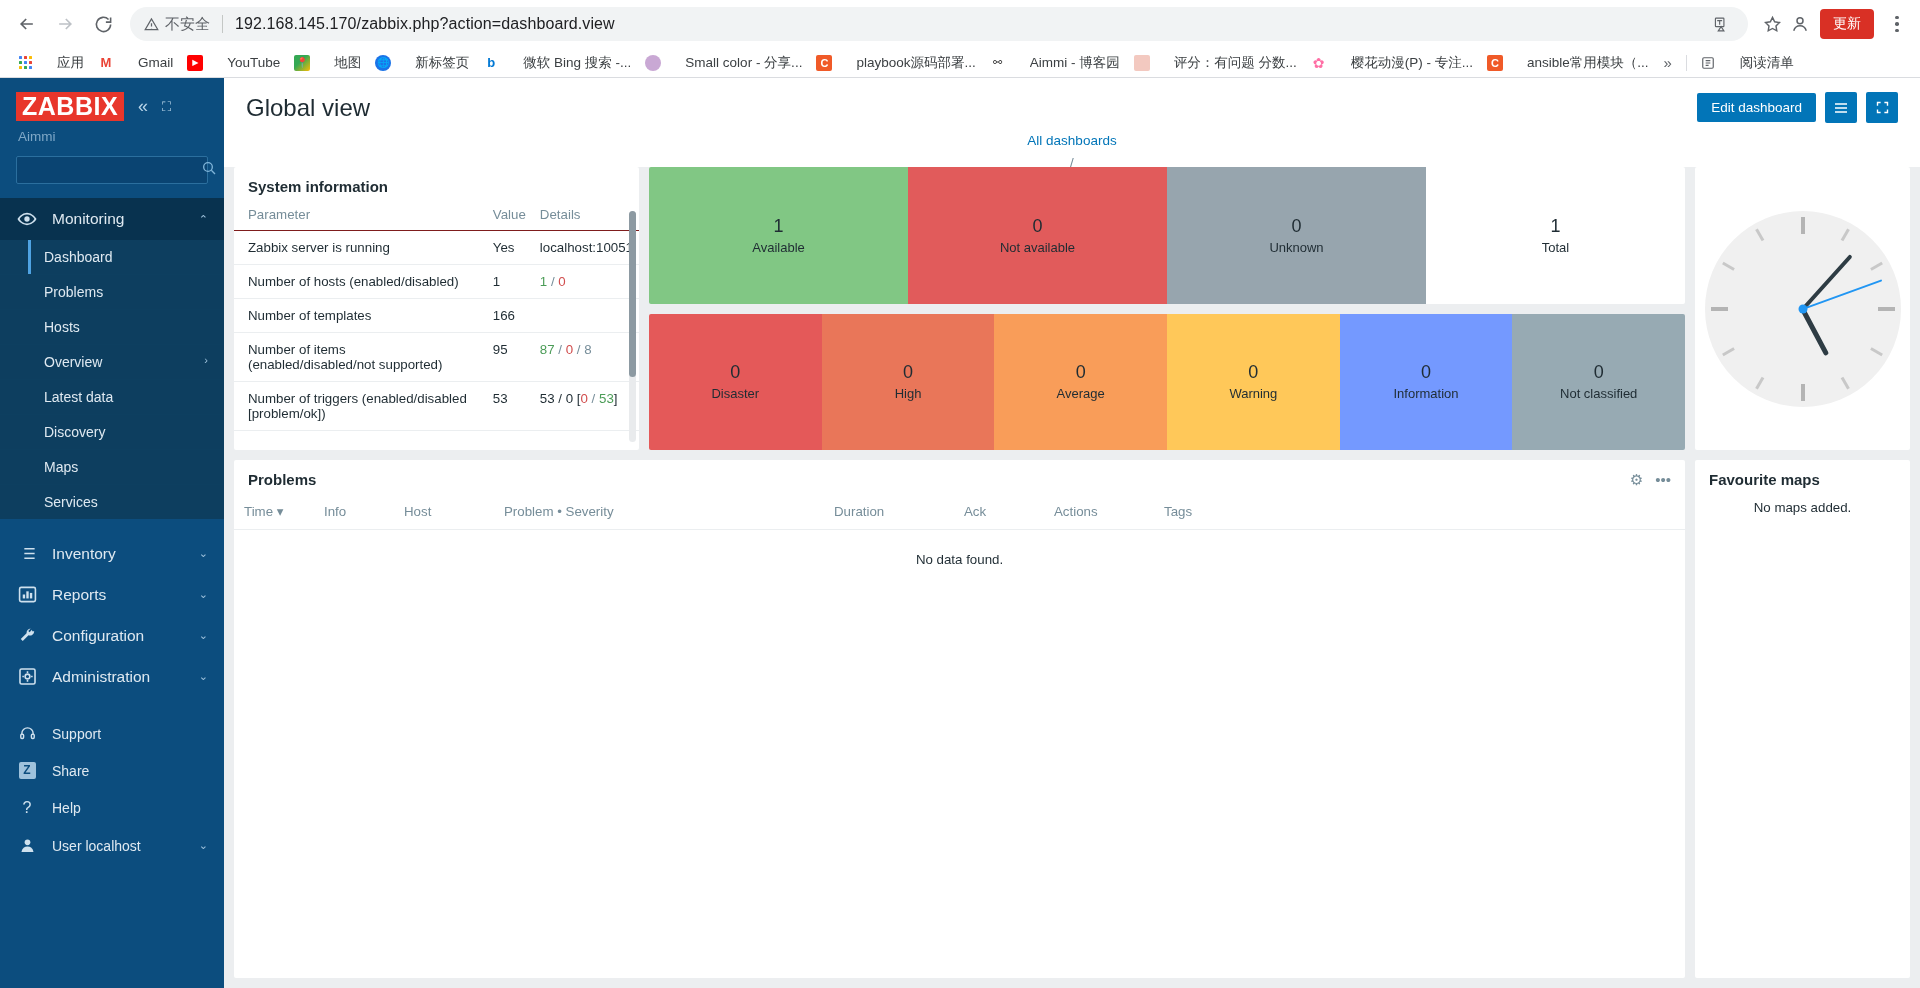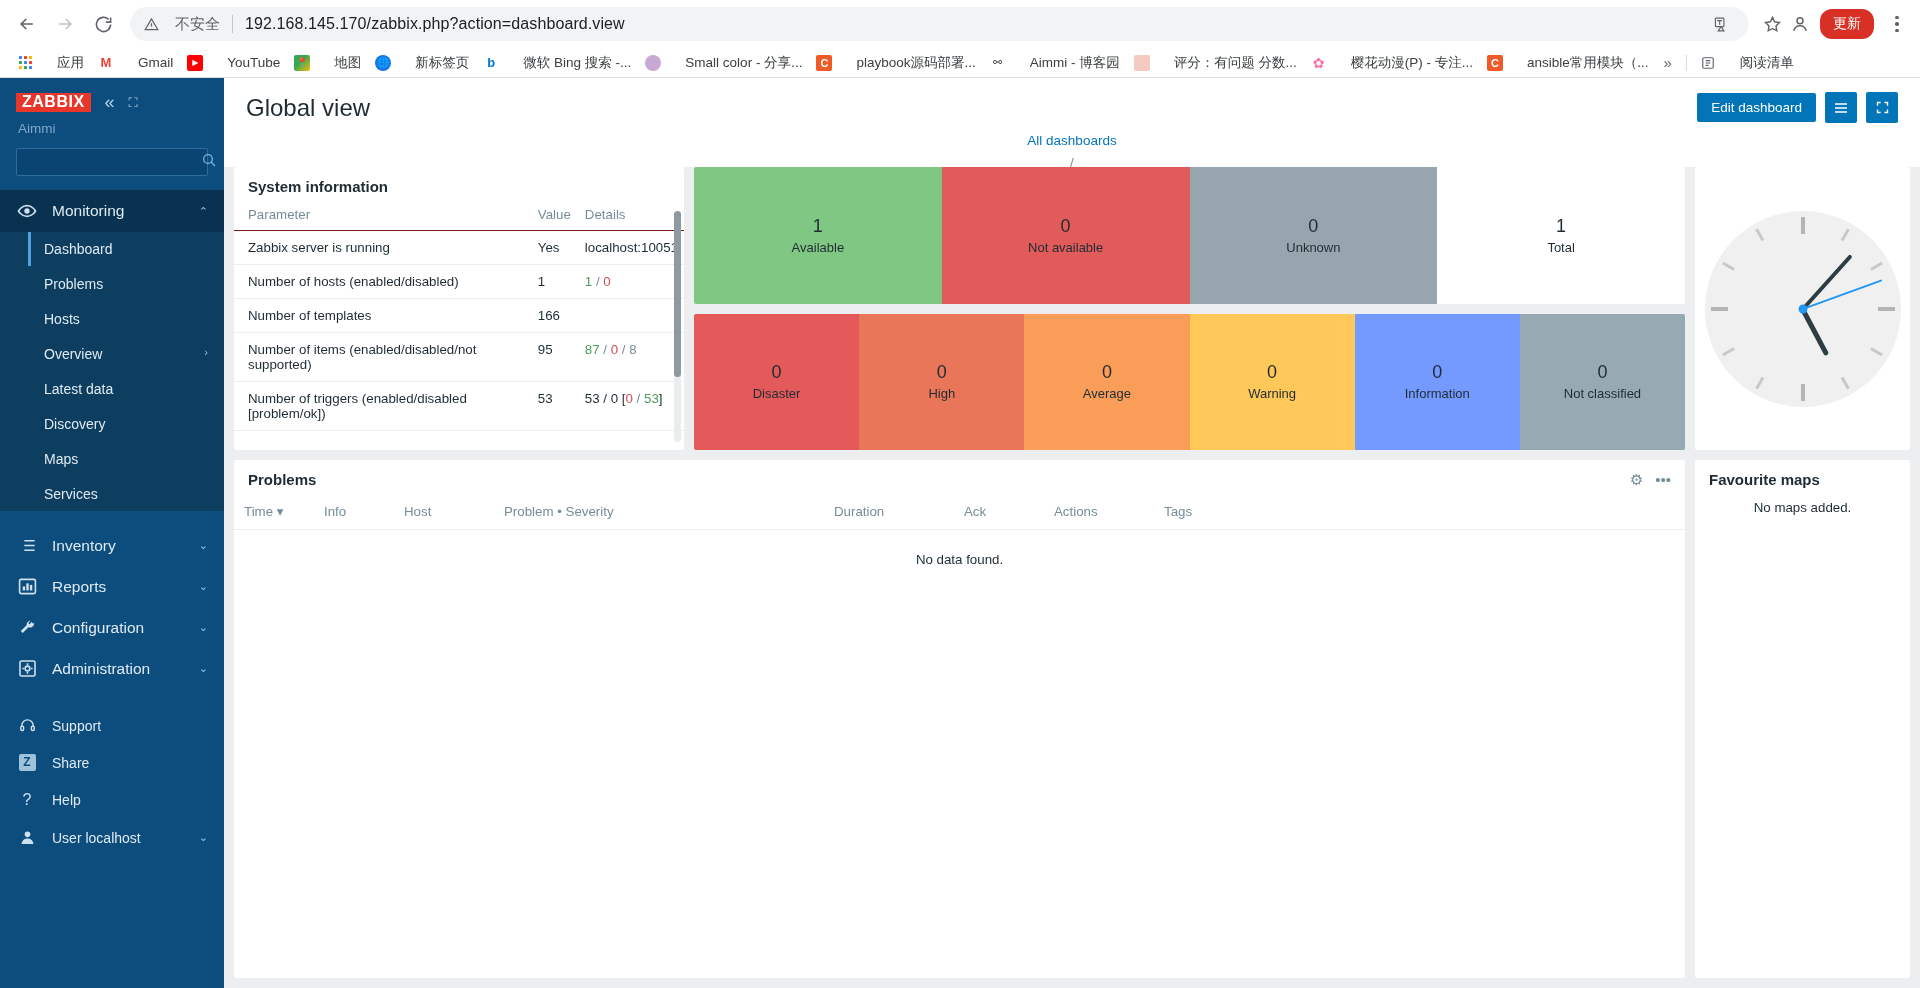--- a/index.html
+++ b/index.html
@@ -20,28 +20,28 @@
     width: 34px; height: 34px; border-radius: 50%;
     display: flex; align-items: center; justify-content: center;
     color: #5f6368; flex: none;
   }
   .nav-btn svg { display: block; }
   .omnibox {
     flex: 1; height: 34px; background: #f1f3f4; border-radius: 17px;
     display: flex; align-items: center; padding: 0 14px; gap: 8px;
     margin-left: 6px; margin-right: 8px;
   }
-  .omni-warn { display: flex; align-items: center; gap: 16px; color: #5f6368; font-size: 15px; }
+  .omni-warn { display: flex; align-items: center; gap: 6px; color: #5f6368; font-size: 15px; }
   .omni-sep { width: 1px; height: 18px; background: #c4c7c5; margin: 0 4px; }
   .omni-url { font-size: 16px; color: #202124; letter-spacing: .1px; }
   .omni-right { display: flex; align-items: center; gap: 10px; margin-left: auto; }
   .icon-sq { width: 24px; height: 24px; display: flex; align-items: center; justify-content: center; color: #5f6368; }
   .update-btn {
     background: #d93025; color: #fff; font-size: 14px;
-    padding: 6px 13px; border-radius: 12px; margin-left: 4px; white-space: nowrap;
+    padding: 6px 13px; border-radius: 4px; margin-left: 4px; white-space: nowrap;
   }
   .menu-dots { width: 26px; display: flex; flex-direction: column; align-items: center; gap: 3px; margin-left: 6px; }
   .menu-dots i { width: 3.5px; height: 3.5px; background: #5f6368; border-radius: 50%; display: block; }
 
   .bookmarks {
     height: 30px; display: flex; align-items: center;
     padding: 0 10px; gap: 0px; border-bottom: 1px solid #dadce0;
     font-size: 13.5px; color: #3c4043; overflow: hidden; white-space: nowrap;
   }
   .bm { display: flex; align-items: center; gap: 24px; padding: 3px 7px; flex: none; }
@@ -56,21 +56,21 @@
   .app { display: flex; width: 1920px; height: 910px; background: #ffffff; }
 
   
   .sidebar {
     width: 224px; flex: none; background: #0c4d7e;
     display: flex; flex-direction: column; color: #ffffff;
   }
   .sb-top { padding: 14px 16px 0 16px; }
   .sb-logo-row { display: flex; align-items: center; gap: 14px; }
   .zbx-logo {
-    background: #e8362b; color: #fff; font-size: 16px; font-weight: bold;
+    background: #e8362b; color: #fff; font-size: 25px; font-weight: bold;
     letter-spacing: .5px; padding: 1px 6px 2px 6px; line-height: 1.05;
   }
   .sb-collapse { color: #b8d4e8; font-size: 18px; }
   .sb-expand { color: #b8d4e8; font-size: 13px; }
   .sb-user { font-size: 13.5px; color: #7fa8c7; padding: 8px 0 10px 2px; }
   .sb-search {
     margin: 2px 16px 14px 16px; height: 28px; border: 1px solid #2b6f9e;
     background: #0a4472; border-radius: 2px; display: flex; align-items: center;
     padding: 0 8px;
   }
@@ -134,21 +134,21 @@
   .col-left { flex: 1; display: flex; flex-direction: column; gap: 10px; min-width: 0; }
   .col-right { width: 215px; flex: none; display: flex; flex-direction: column; gap: 10px; }
 
   .row-top { display: flex; gap: 10px; height: 283px; }
   .widget { background: #ffffff; border-radius: 2px; display: flex; flex-direction: column; overflow: hidden; }
   .w-head { padding: 11px 14px 8px 14px; display: flex; align-items: center; }
   .w-title { font-size: 15px; font-weight: bold; color: #1f2c33; }
   .w-actions { margin-left: auto; display: flex; align-items: center; gap: 12px; color: #768d99; }
 
   
-  .w-sysinfo { width: 450px; flex: none; position: relative; }
+  .w-sysinfo { width: 405px; flex: none; position: relative; }
   .sysinfo-scroll { flex: 1; overflow: hidden; position: relative; }
   table.sysinfo { width: 100%; border-collapse: collapse; font-size: 13.3px; }
   table.sysinfo th {
     text-align: left; font-weight: normal; color: #768d99;
     padding: 4px 6px 8px 14px; border-bottom: 1px solid #7f1d1d;
   }
   table.sysinfo td {
     padding: 9px 6px 9px 14px; color: #1f2c33;
     border-bottom: 1px solid #ebeef0; vertical-align: top;
   }

